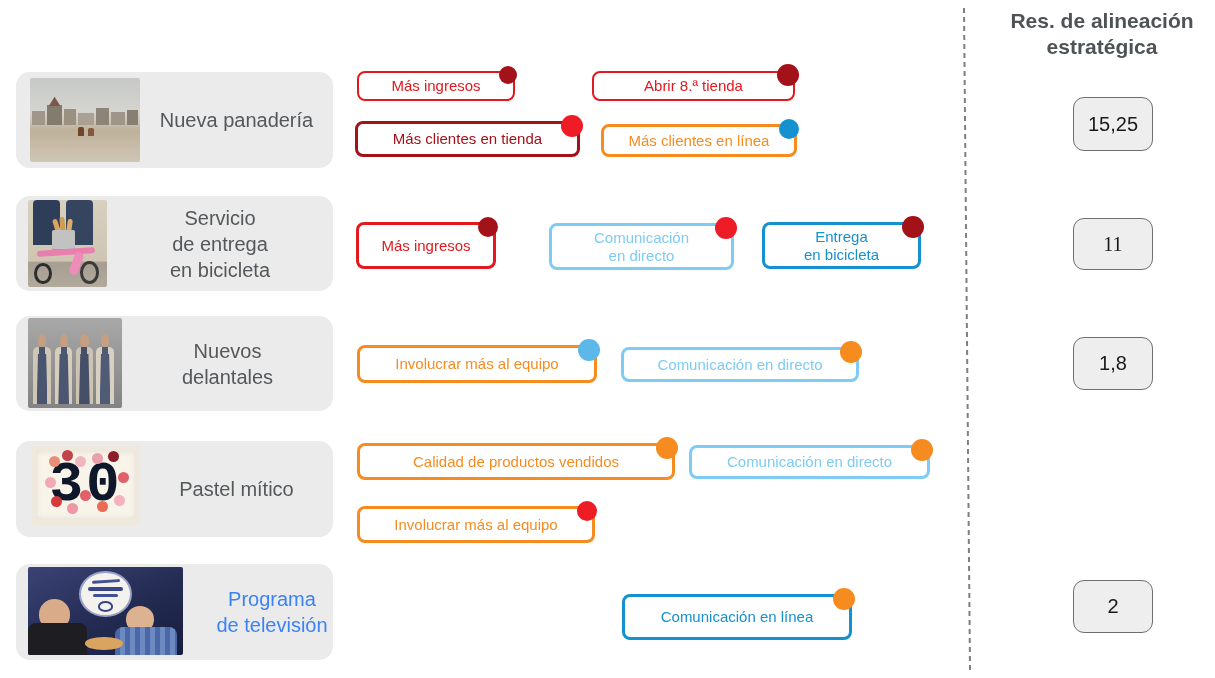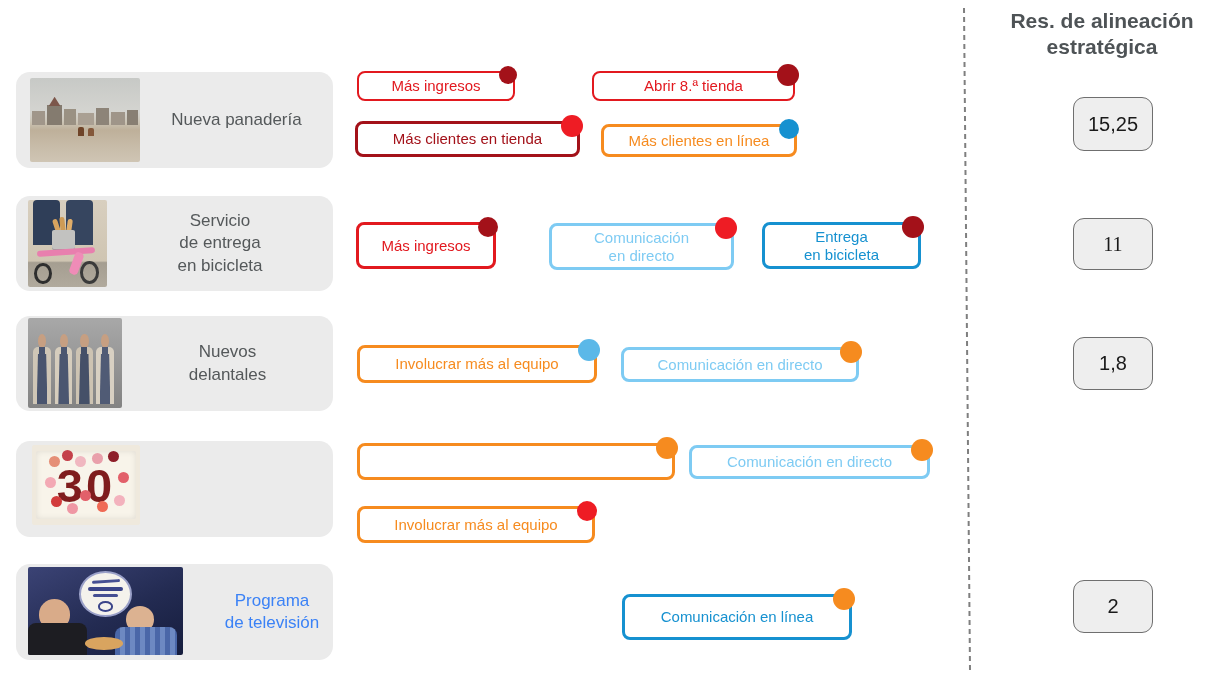--- a/index.html
+++ b/index.html
@@ -4,21 +4,21 @@
 <style>
   * { box-sizing: border-box; margin: 0; padding: 0; }
   html,body { background:#fff; }
   body { font-family: "Liberation Sans", sans-serif; }
   #stage { position:relative; width:1215px; height:678px; background:#fff; overflow:hidden; }
 
   .row { position:absolute; background:#ebebeb; border-radius:14px; }
   .photo { position:absolute; overflow:hidden; border-radius:2px; }
   .row-label {
     position:absolute; display:flex; align-items:center; justify-content:center;
-    text-align:center; white-space:pre-line; font-size:17px; line-height:1.3;
+    text-align:center; white-space:pre-line; font-size:20px; line-height:1.3;
   }
   .tag {
     position:absolute; background:#fff; border-radius:8px;
     display:flex; align-items:center; justify-content:center;
     text-align:center; white-space:pre-line; font-size:15px; line-height:1.2;
   }
   .dot { position:absolute; border-radius:50%; }
   .score {
     position:absolute; background:#eeeeee; border:1.6px solid #6f6f6f; border-radius:11px;
     display:flex; align-items:center; justify-content:center;
@@ -116,35 +116,36 @@
     </div>
     <div class="row-label" style="left: 122px; top: 316px; width: 211px; height: 95px; color: rgb(84, 88, 90);">Nuevos
 delantales</div>
     <div class="tag" style="left: 357px; top: 345px; width: 240px; height: 38px; border: 3px solid rgb(246, 139, 31); color: rgb(246, 139, 31);"><span>Involucrar más al equipo</span><div class="dot" style="height: 22px; width: 22px; right: -6px; top: -9px; background: rgb(91, 184, 232);"></div></div>
     <div class="tag" style="left: 621px; top: 347px; width: 238px; height: 35px; border: 3px solid rgb(126, 203, 243); color: rgb(126, 203, 243);"><span>Comunicación en directo</span><div class="dot" style="height: 22px; width: 22px; right: -6px; top: -9px; background: rgb(246, 139, 31);"></div></div>
     <div class="score" style="background: rgb(238, 238, 238); border-color: rgb(111, 111, 111); left: 1073px; top: 337px; width: 80px; height: 53px;">1,8</div>
     <div class="row" style="background: rgb(235, 235, 235); left: 16px; top: 441px; width: 317px; height: 96px;"></div>
     <div class="photo" style="left: 32px; top: 445px; width: 108px; height: 80px;">
     <div style="position:absolute;inset:0;background:#efe9dd"></div>
     <div style="position:absolute;left:4%;top:7%;right:4%;bottom:7%;background:#f8f4ea;border-radius:2px;box-shadow:inset 0 0 6px rgba(0,0,0,.10)"></div>
-    <div style="position:absolute;inset:0;display:flex;align-items:center;justify-content:center;font-weight:bold;font-size:47px;color:#7f1d1d;letter-spacing:3px;font-family:Liberation Sans, sans-serif">30</div>
+    <div style="position:absolute;inset:0;display:flex;align-items:center;justify-content:center;font-weight:bold;font-size:56px;color:#0f172a;letter-spacing:3px;font-family:Liberation Mono, monospace">30</div>
       <div style="position:absolute;left:16%;top:14%;width:11px;height:11px;border-radius:50%;background:#e58f77"></div>
       <div style="position:absolute;left:28%;top:6%;width:11px;height:11px;border-radius:50%;background:#c4404a"></div>
       <div style="position:absolute;left:40%;top:14%;width:11px;height:11px;border-radius:50%;background:#f0b7c0"></div>
       <div style="position:absolute;left:12%;top:40%;width:11px;height:11px;border-radius:50%;background:#f3a9b4"></div>
       <div style="position:absolute;left:18%;top:64%;width:11px;height:11px;border-radius:50%;background:#d23c3c"></div>
       <div style="position:absolute;left:32%;top:72%;width:11px;height:11px;border-radius:50%;background:#ef97a4"></div>
       <div style="position:absolute;left:44%;top:56%;width:11px;height:11px;border-radius:50%;background:#e2606a"></div>
       <div style="position:absolute;left:56%;top:10%;width:11px;height:11px;border-radius:50%;background:#e9a0ab"></div>
       <div style="position:absolute;left:70%;top:8%;width:11px;height:11px;border-radius:50%;background:#8e1f2a"></div>
       <div style="position:absolute;left:80%;top:34%;width:11px;height:11px;border-radius:50%;background:#e2606a"></div>
       <div style="position:absolute;left:76%;top:62%;width:11px;height:11px;border-radius:50%;background:#f3b2bd"></div>
       <div style="position:absolute;left:60%;top:70%;width:11px;height:11px;border-radius:50%;background:#ef6a55"></div>
     </div>
-    <div class="tag" style="left: 357px; top: 443px; width: 318px; height: 37px; border: 3px solid rgb(246, 139, 31); color: rgb(246, 139, 31);"><div class="dot" style="height: 22px; width: 22px; right: -6px; top: -9px; background: rgb(246, 139, 31);"></div></div>
+    <div class="row-label" style="left: 140px; top: 441px; width: 193px; height: 96px; color: rgb(84, 88, 90);">Pastel mítico</div>
+    <div class="tag" style="left: 357px; top: 443px; width: 318px; height: 37px; border: 3px solid rgb(246, 139, 31); color: rgb(246, 139, 31);"><span>Calidad de productos vendidos</span><div class="dot" style="height: 22px; width: 22px; right: -6px; top: -9px; background: rgb(246, 139, 31);"></div></div>
     <div class="tag" style="left: 689px; top: 445px; width: 241px; height: 34px; border: 3px solid rgb(126, 203, 243); color: rgb(126, 203, 243);"><span>Comunicación en directo</span><div class="dot" style="height: 22px; width: 22px; right: -6px; top: -9px; background: rgb(246, 139, 31);"></div></div>
     <div class="tag" style="left: 357px; top: 506px; width: 238px; height: 37px; border: 3px solid rgb(246, 139, 31); color: rgb(246, 139, 31);"><span>Involucrar más al equipo</span><div class="dot" style="height: 20px; width: 20px; right: -5px; top: -8px; background: rgb(238, 28, 36);"></div></div>
     <div class="row" style="background: rgb(235, 235, 235); left: 16px; top: 564px; width: 317px; height: 96px;"></div>
     <div class="photo" style="left: 28px; top: 567px; width: 155px; height: 88px;">
     <div style="position:absolute;inset:0;background:linear-gradient(155deg,#3b4375 0%,#232b52 55%,#161d3d 100%)"></div>
     <div style="position:absolute;left:33%;top:5%;width:34%;height:52%;background:#f4f2ec;border-radius:50%;border:2px solid #9aa0c8"></div>
     <div style="position:absolute;left:41%;top:15%;width:18%;height:3px;background:#454f93;border-radius:2px;transform:rotate(-4deg)"></div>
     <div style="position:absolute;left:39%;top:23%;width:22%;height:4px;background:#3a4489;border-radius:2px"></div>
     <div style="position:absolute;left:42%;top:31%;width:16%;height:3px;background:#454f93;border-radius:2px"></div>
     <div style="position:absolute;left:45%;top:39%;width:10%;height:12%;border:2px solid #3a4489;border-radius:50%"></div>

